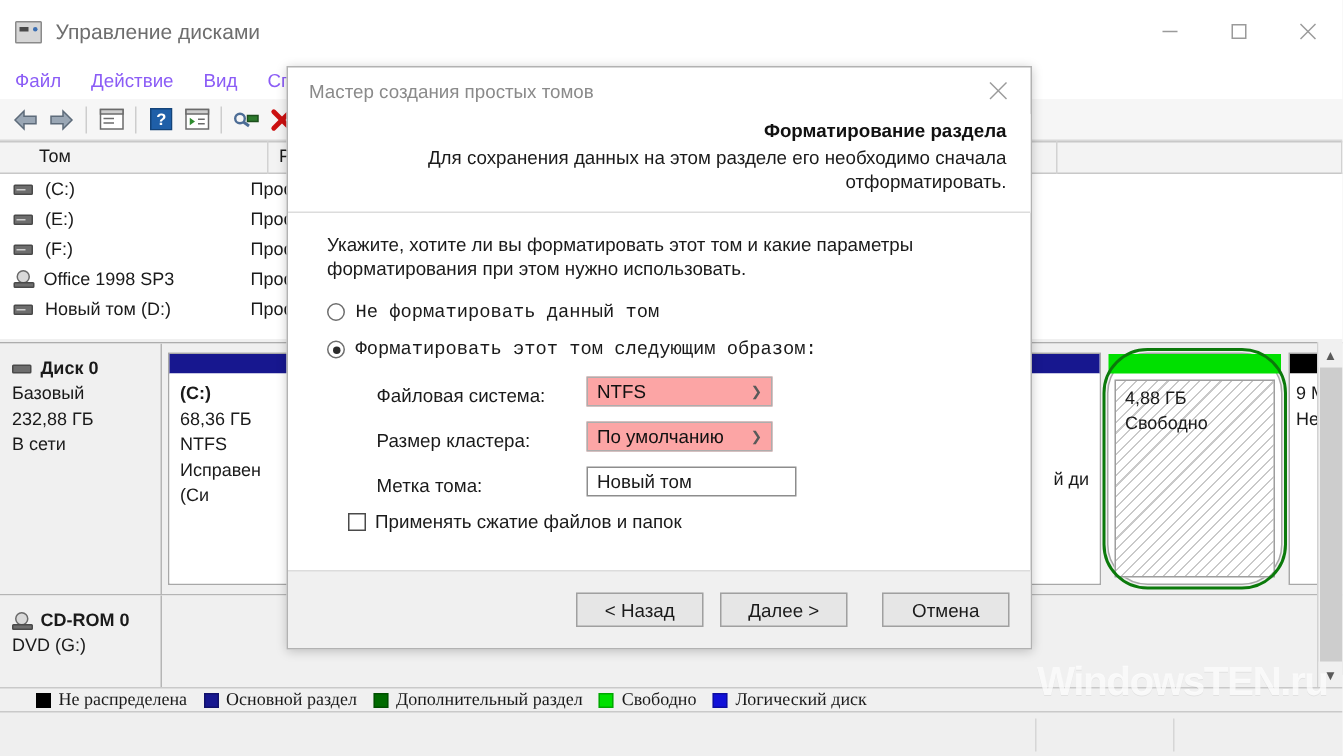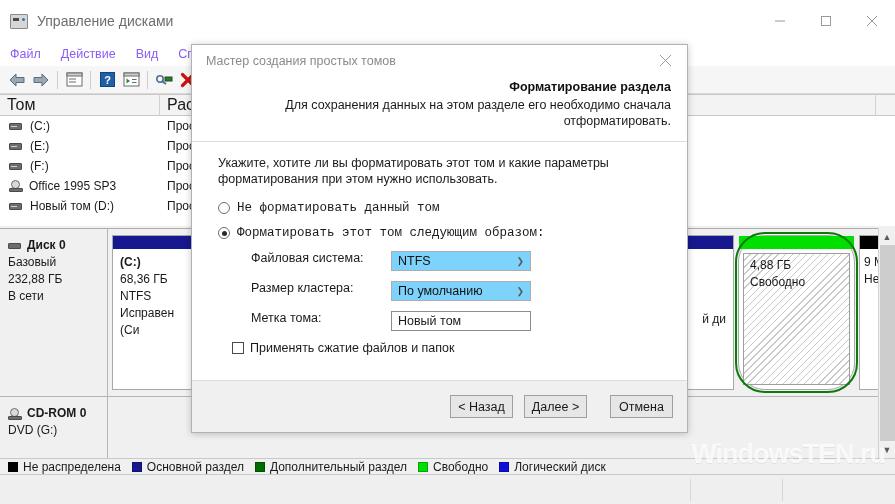--- a/index.html
+++ b/index.html
@@ -49,21 +49,21 @@
     padding-left:5px; border-bottom:1px solid #d8d8d8;
   }
   .tb-btn { width:24px; height:24px; display:flex; align-items:center; justify-content:center; }
   .tb-sep { width:1px; height:18px; background:#cdcdcd; margin:0 4px; }
 
   
   .list-wrap { position:absolute; left:0; top:94px; right:0; height:132px; background:#ffffff; }
   .list-header {
     display:flex; height:22px; background:#f3f3f3;
     border-top:1px solid #c8c8c8; border-bottom:1px solid #c8c8c8;
-    align-items:center; font-size:16px;
+    align-items:center; font-size:12px;justify-content:flex-end;
   }
   .lh-cell { border-right:1px solid #d2d2d2; height:22px; line-height:21px; padding-left:7px; overflow:hidden; }
   .list-body { font-size:12px; }
   .list-row { display:flex; height:20px; align-items:center; }
   .lr-vol { width:160px; display:flex; align-items:center; padding-left:9px; }
   .lr-layout { width:100px; padding-left:7px; }
   .vol-icon-drive {
     width:13px; height:7px; background:#6d6d6d; border:1px solid #4a4a4a;
     margin-right:8px; border-radius:1px; position:relative; flex:0 0 auto;
   }
@@ -120,22 +120,22 @@
   }
   .vs-up, .vs-down {
     height:17px; display:flex; align-items:center; justify-content:center;
     color:#5a5a5a; font-size:9px; background:#f0f0f0;
   }
   .vs-thumb { position:absolute; top:17px; left:1px; width:15px; height:205px; background:#cdcdcd; }
 
   
   .legend {
     position:absolute; left:0; right:0; bottom:30px; height:16px;
-    background:#f0f0f0; display:flex; align-items:center; padding-left:8px;
-    font-size:12px; border-top:1px solid #c9c9c9;
+    background:#f0f0f0; display:flex; align-items:center; padding-left:24px;
+    font-size:12px; border-top:1px solid #c9c9c9;font-family:Liberation Serif, serif;
   }
   .lg-item { display:flex; align-items:center; margin-right:11px; }
   .lg-swatch { width:10px; height:10px; margin-right:5px; border:1px solid rgba(0,0,0,.25); }
 
   .statusbar {
     position:absolute; left:0; right:0; bottom:0; height:30px;
     background:#efefef; border-top:1px solid #c9c9c9;
   }
   .statusbar .sep { position:absolute; top:4px; width:1px; height:22px; background:#d6d6d6; }
 
@@ -172,24 +172,24 @@
   .radio {
     width:12px; height:12px; border-radius:50%; border:1px solid #6e6e6e;
     background:#fff; margin-right:7px; position:relative; flex:0 0 auto;
   }
   .radio.on:after {
     content:""; position:absolute; left:2.5px; top:2.5px; width:5px; height:5px;
     border-radius:50%; background:#2a2a2a;
   }
 
   .field-grid { margin-left:33px; }
-  .field-row { display:flex; align-items:flex-start; margin-bottom:10px; }
+  .field-row { display:flex; align-items:flex-end; margin-bottom:10px; }
   .field-label { width:140px; font-size:12.5px; }
   .combo {
-    width:140px; height:20px; background:#7dd3fc; border:1px solid #adadad;
+    width:124px; height:20px; background:#fca5a5; border:1px solid #adadad;
     display:flex; align-items:center; padding-left:6px; font-size:12.5px;
     justify-content:space-between; padding-right:6px; color:#111;
   }
   .combo .chev { color:#5a5a5a; font-size:9px; }
   .textbox {
     width:140px; height:20px; background:#ffffff; border:1px solid #8d8d8d;
     display:flex; align-items:center; padding-left:6px; font-size:12.5px;
   }
   .check-line { display:flex; align-items:center; margin-bottom:10px; margin-left:14px; }
   .checkbox {
@@ -199,21 +199,21 @@
   .checkbox.on:after {
     content:"✓"; position:absolute; left:0.5px; top:-3px; font-size:12px; color:#1a1a1a;
   }
   .wz-footer {
     position:absolute; left:0; right:0; bottom:0; height:52px;
     background:#f0f0f0; border-top:1px solid #dcdcdc;
     display:flex; align-items:center; justify-content:flex-end;
     padding-right:14px; gap:11px;
   }
   .wz-btn {
-    width:63px; height:23px; background:#e6e6e6; border:1px solid #a0a0a0;
+    width:85px; height:23px; background:#e6e6e6; border:1px solid #a0a0a0;
     display:flex; align-items:center; justify-content:center; font-size:12.5px;
   }
 </style>
 </head>
 <body>
 
 <div id="app-window">
 
   <div class="titlebar">
     <div class="title-icon"></div>
@@ -326,21 +326,21 @@
           <span>(F:)</span>
         </div>
         <div class="lr-layout">Прос</div>
       </div>
       <div class="list-row">
         <div class="lr-vol">
           <span class="vol-icon-cd">
               <span class="disc"></span>
               <span class="base"></span>
             </span>
-          <span>Office 1995 SP3</span>
+          <span>Office 1998 SP3</span>
         </div>
         <div class="lr-layout">Прос</div>
       </div>
       <div class="list-row">
         <div class="lr-vol">
           <span class="vol-icon-drive"></span>
           <span>Новый том (D:)</span>
         </div>
         <div class="lr-layout">Прос</div>
       </div>

